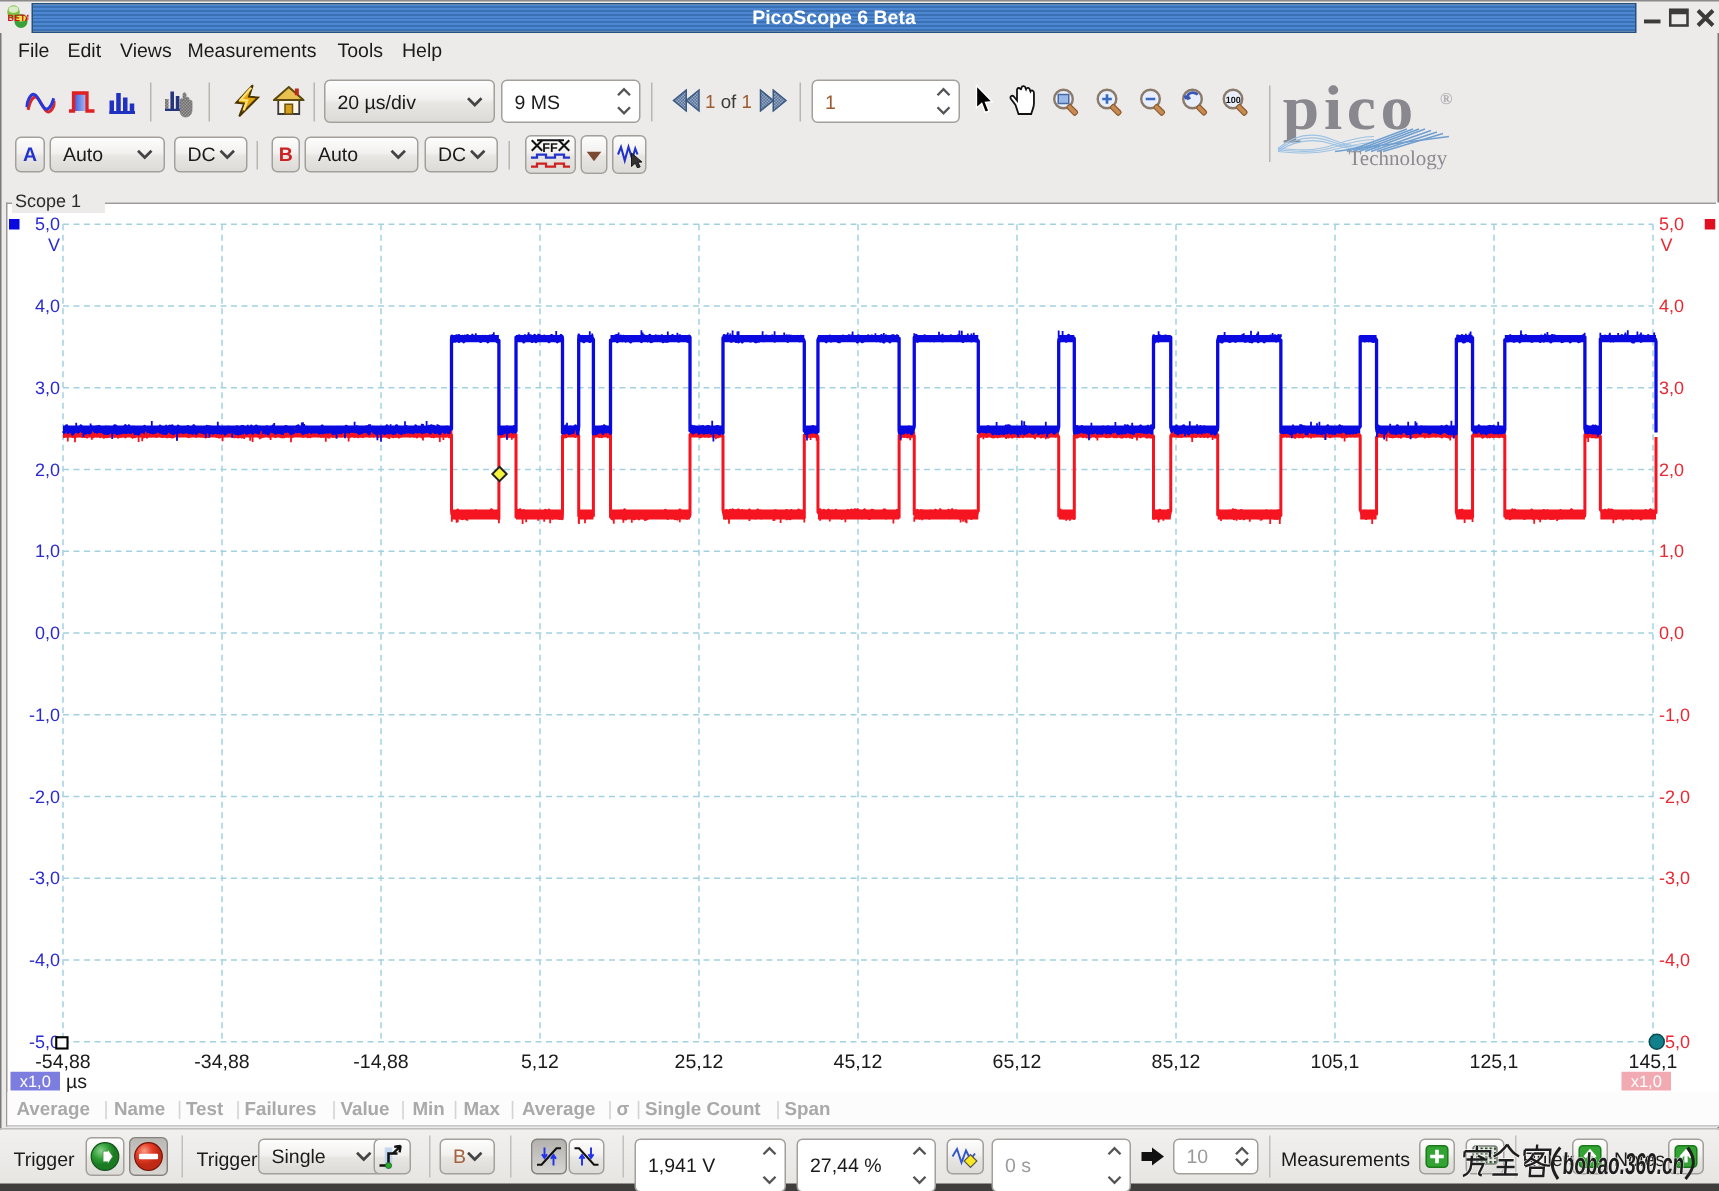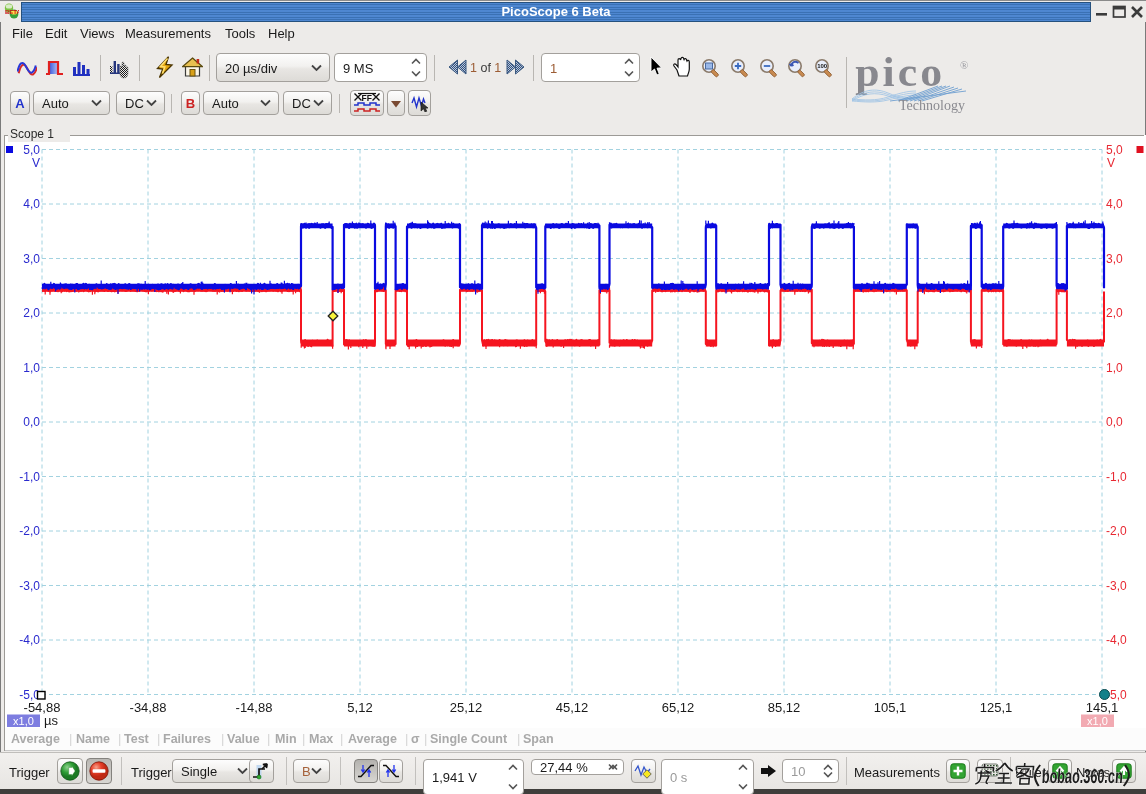--- a/index.html
+++ b/index.html
@@ -397,21 +397,21 @@
 <div style="position:absolute;left:415px;top:757px;width:1px;height:28px;background:#c2c0bd"></div>
 <div class="spin" style="left:423px;top:759px;width:101px;height:36px">
 <span style="position:absolute;left:8px;top:50%;transform:translateY(-50%);font-size:13px;color:#1a1a1a">1,941 V</span>
 <svg style="position:absolute;right:5px;top:4px" width="10" height="7" viewBox="0 0 10 7">
       <path d="M1 5.5 L5 1.5 L9 5.5" stroke="#555" stroke-width="1.6" fill="none"></path>
     </svg>
 <svg style="position:absolute;right:5px;bottom:4px" width="10" height="7" viewBox="0 0 10 7">
       <path d="M1 1.5 L5 5.5 L9 1.5" stroke="#555" stroke-width="1.6" fill="none"></path>
     </svg>
   </div>
-<div class="spin" style="left:531px;top:759px;width:93px;height:16px">
+<div class="spin" style="left:531px;top:759px;width:93px;height:36px">
 <span style="position:absolute;left:8px;top:50%;transform:translateY(-50%);font-size:13px;color:#1a1a1a">27,44 %</span>
 <svg style="position:absolute;right:5px;top:4px" width="10" height="7" viewBox="0 0 10 7">
       <path d="M1 5.5 L5 1.5 L9 5.5" stroke="#555" stroke-width="1.6" fill="none"></path>
     </svg>
 <svg style="position:absolute;right:5px;bottom:4px" width="10" height="7" viewBox="0 0 10 7">
       <path d="M1 1.5 L5 5.5 L9 1.5" stroke="#555" stroke-width="1.6" fill="none"></path>
     </svg>
   </div>
 <div class="btn" style="left:631px;top:759px;width:25px;height:24px"></div>
 <svg class="abs" style="left:634px;top:763px" width="19" height="16" viewBox="0 0 19 16">

